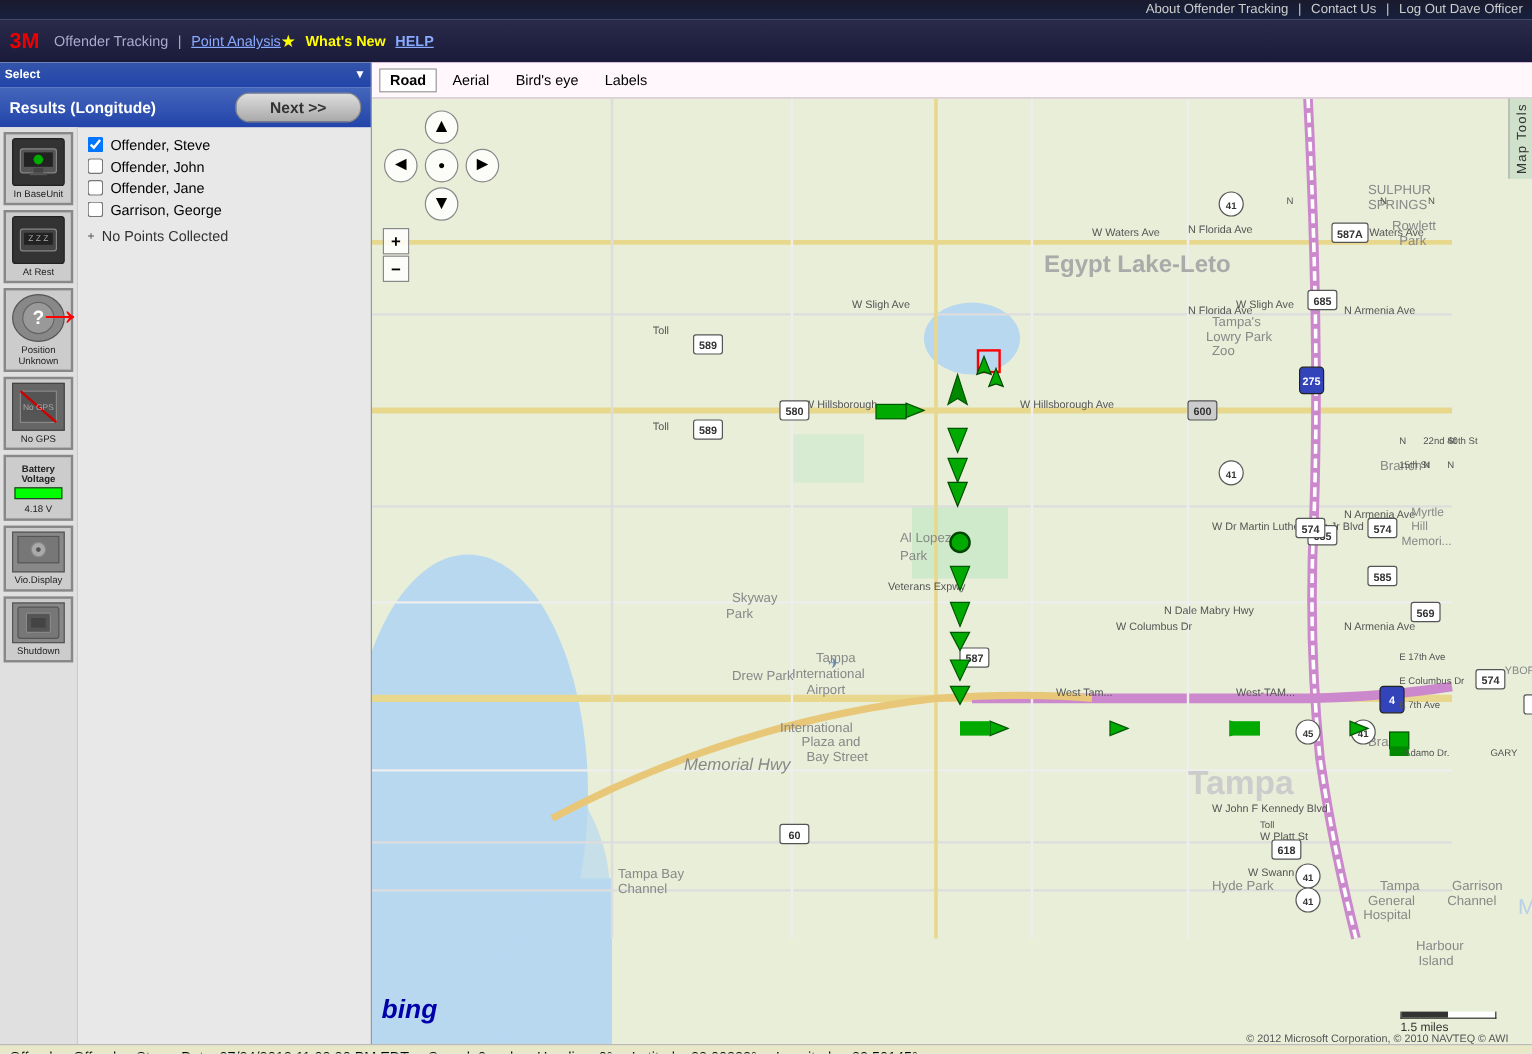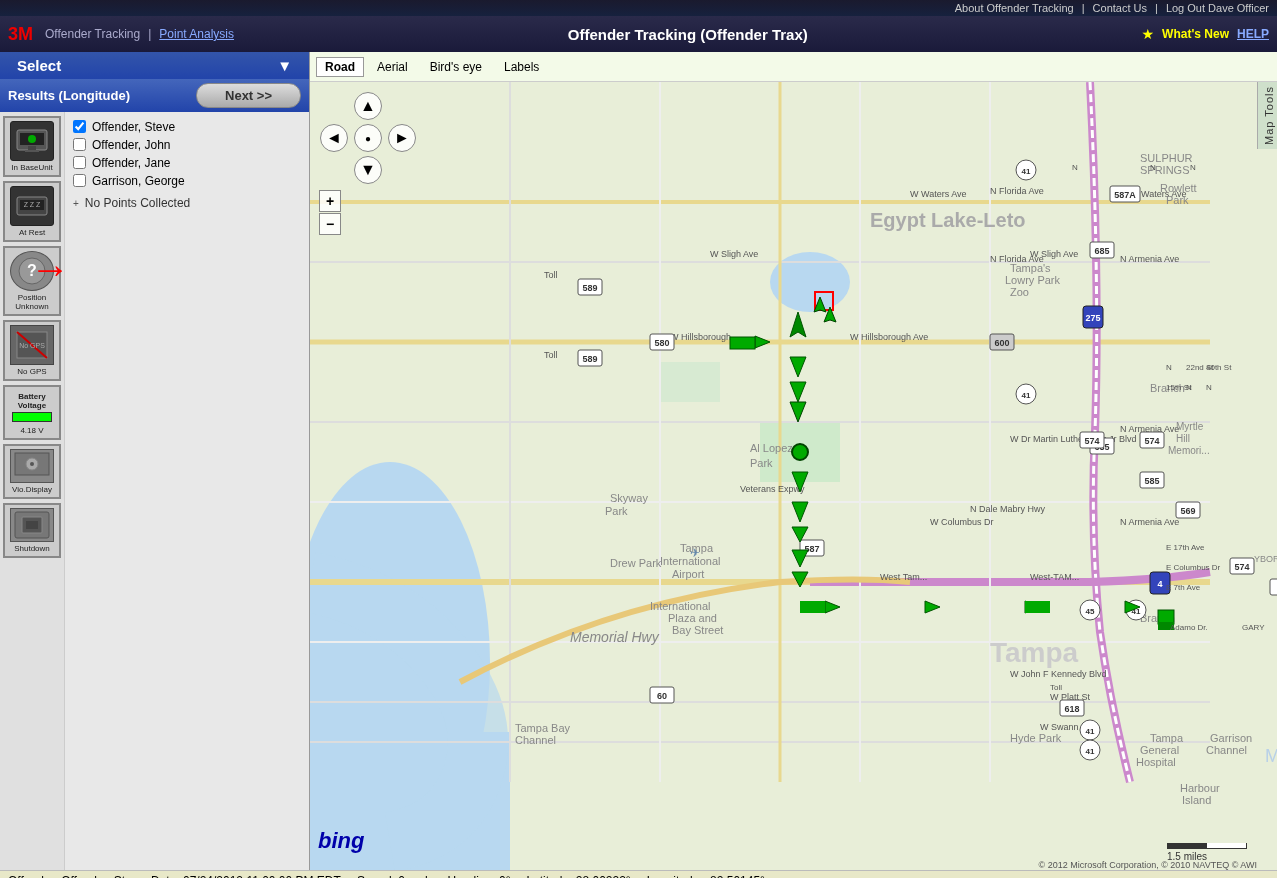--- a/index.html
+++ b/index.html
@@ -55,22 +55,22 @@
       font-size: 12px;
       font-weight: bold;
       display: flex;
       justify-content: space-between;
       align-items: center;
     }
 
     #select-bar {
       background: linear-gradient(to bottom, #3355aa, #2244aa);
       color: white;
-      padding: 5px 17px;
-      font-size: 15px;
+      padding: 5px 4px;
+      font-size: 10px;
       font-weight: bold;
       display: flex;
       justify-content: space-between;
       align-items: center;
       cursor: pointer;
     }
 
     #results-bar {
       background: linear-gradient(to bottom, #4466bb, #2244aa);
       color: white;
@@ -115,21 +115,21 @@
       font-size: 12px;
       color: #333;
       margin-top: 4px;
     }
     .expand-icon { color: #555; font-size: 10px; cursor: pointer; }
 
     
     #map-area {
       flex: 1;
       position: relative;
-      background: #84cc16;
+      background: #f9a8d4;
       overflow: hidden;
     }
 
     
     #map-toolbar {
       position: absolute;
       top: 0;
       left: 0;
       right: 0;
       background: rgba(255,255,255,0.9);
@@ -327,21 +327,20 @@
   <a>Log Out Dave Officer</a>
 </div>
 
 <div id="header">
   <span id="logo">3M</span>
   <div id="nav-links">
     <span style="color:#aac;">Offender Tracking</span>
     <span>|</span>
     <a>Point Analysis</a>
   </div>
-  <div id="app-title">Offender Tracking (Offender Trax)</div>
   <div id="header-right">
     <span style="color:#ffff00; font-size:14px;">★</span>
     <span id="whats-new">What's New</span>
     <span id="help-link">HELP</span>
   </div>
 </div>
 
 <div id="main-layout" style="display:flex; height:calc(878px - 60px);">
 
   <div id="sidebar">

